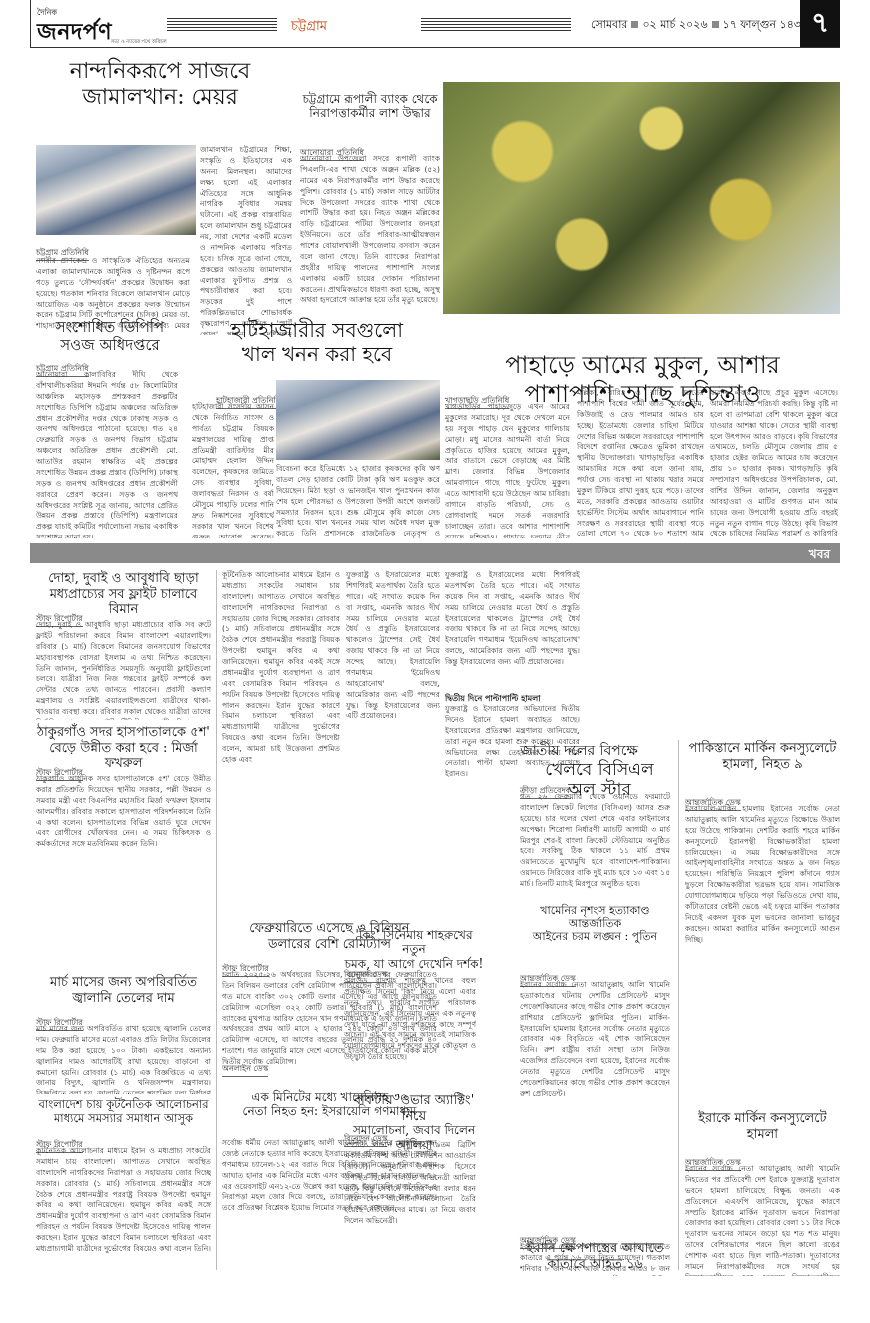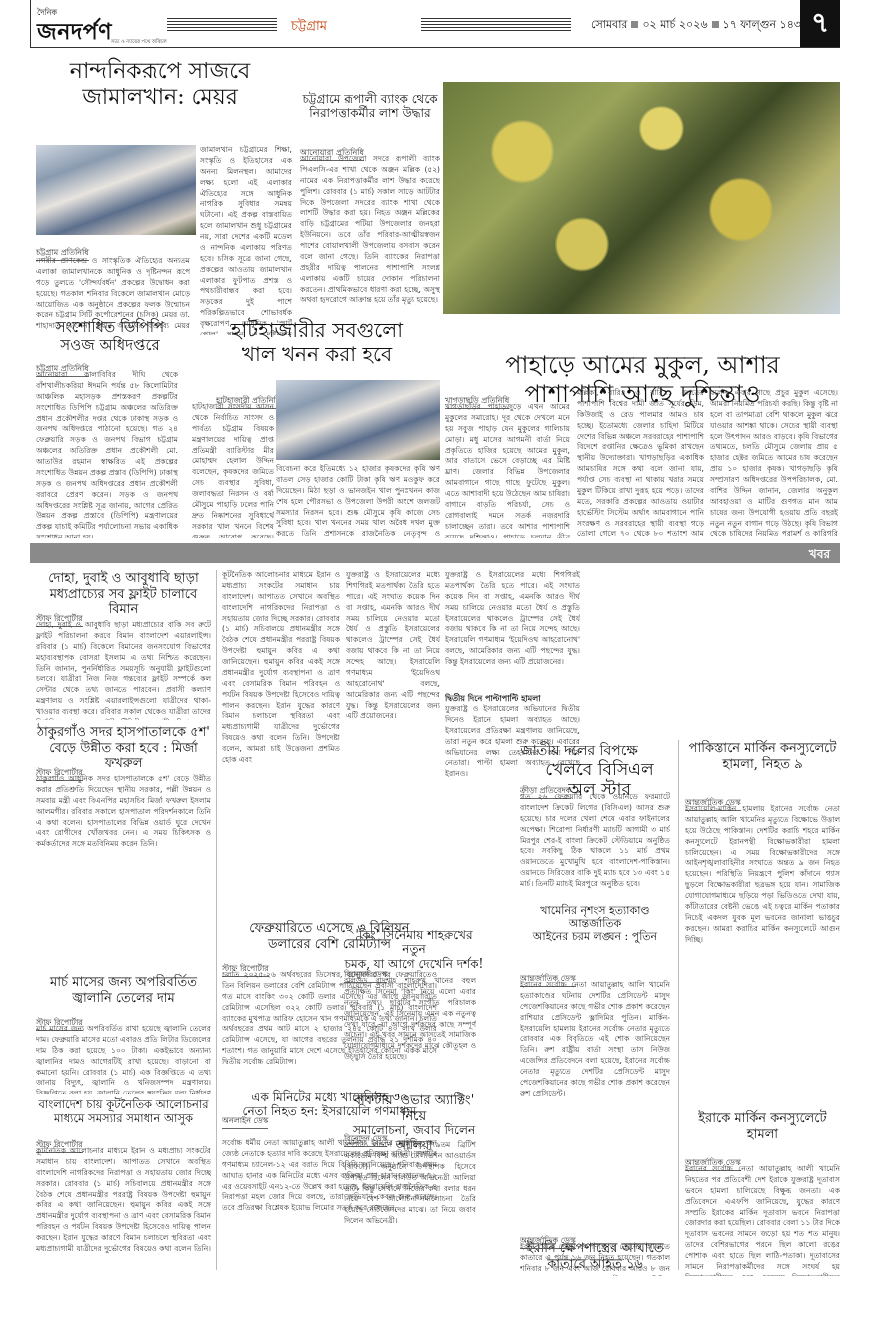--- a/index.html
+++ b/index.html
@@ -115,21 +115,21 @@
 <div class="abs" style="left:222px;top:920px;width:215px;">
   <div class="headline" style="font-size:13px;">ফেব্রুয়ারিতে এসেছে ৩ বিলিয়ন</div>
   <div class="headline" style="font-size:13px;">ডলারের বেশি রেমিট্যান্স</div>
 </div>
 <div class="abs" style="left:222px;top:956px;"><span class="byline">স্টাফ রিপোর্টার</span></div>
 <div class="abs body-text" style="left:222px;top:970px;width:215px;height:116px;overflow:hidden;">চলতি ২০২৫-২৬ অর্থবছরের ডিসেম্বর, জানুয়ারির পর ফেব্রুয়ারিতেও তিন বিলিয়ন ডলারের বেশি রেমিট্যান্স পাঠিয়েছেন প্রবাসী বাংলাদেশিরা। গত মাসে বাংকিং ৩০২ কোটি ডলার এসেছে। এর আগে জানুয়ারিতে রেমিট্যান্স এসেছিল ৩২২ কোটি ডলার। রবিবার (১ মার্চ) বাংলাদেশ ব্যাংকের মুখপাত্র আরিফ হোসেন খান গণমাধ্যমকে এ তথ্য জানান। চলতি অর্থবছরের প্রথম আট মাসে ২ হাজার ২৪৫ কোটি ৪০ লাখ ডলার রেমিট্যান্স এসেছে, যা আগের বছরের তুলনায় প্রবৃদ্ধি ২১ দশমিক ৪০ শতাংশ। গত জানুয়ারি মাসে দেশে এসেছে ইতিহাসের কোনো একক মাসে দ্বিতীয় সর্বোচ্চ রেমিট্যান্স।</div>
 <div class="abs" style="left:222px;top:1090px;width:215px;">
   <div class="headline" style="font-size:12px;">এক মিনিটের মধ্যে খামেনিসহ ৩০</div>
   <div class="headline" style="font-size:12px;">নেতা নিহত হন: ইসরায়েলি গণমাধ্যম</div>
 </div>
-<div class="abs" style="left:222px;top:1108px;"><span class="byline">অনলাইন ডেস্ক</span></div>
+<div class="abs" style="left:222px;top:1056px;"><span class="byline">অনলাইন ডেস্ক</span></div>
 <div class="abs body-text" style="left:222px;top:1138px;width:215px;height:116px;overflow:hidden;">সর্বোচ্চ ধর্মীয় নেতা আয়াতুল্লাহ আলী খামেনিসহ ইরানের মোট ৩০ জন জ্যেষ্ঠ নেতাকে হত্যার দাবি করেছে ইসরায়েলের প্রতিরক্ষা বাহিনী। দেশটির গণমাধ্যম চ্যানেল-১২ এর বরাত দিয়ে বিবিসি জানিয়েছে, শনিবার প্রথম আঘাত হানার এক মিনিটের মধ্যে এসব ব্যক্তিরা প্রাণ হারান। চ্যানেল-১২ এর ওয়েবসাইট এন১২-তে উল্লেখ করা হয়েছে, ইসরায়েলি রাজনৈতিক ও নিরাপত্তা মহল জোর দিয়ে বলছে, তারা অভিযান কেবল শুরু করেছে। তবে প্রতিরক্ষা বিশ্লেষক ইয়োভ লিমোর সতর্ক করে বলেছেন,</div>
 
 <div class="abs body-text" style="left:346px;top:570px;width:94px;height:346px;overflow:hidden;">যুক্তরাষ্ট্র ও ইসরায়েলের মধ্যে শিগগিরই মতপার্থক্য তৈরি হতে পারে। এই সংঘাত কয়েক দিন বা সপ্তাহ, এমনকি আরও দীর্ঘ সময় চালিয়ে নেওয়ার মতো ধৈর্য ও প্রস্তুতি ইসরায়েলের থাকলেও ট্রাম্পের সেই ধৈর্য বজায় থাকবে কি না তা নিয়ে সন্দেহ আছে। ইসরায়েলি গণমাধ্যম 'ইয়েদিওথ আহরোনোথ' বলছে, আমেরিকার জন্য এটি পছন্দের যুদ্ধ। কিন্তু ইসরায়েলের জন্য এটি প্রয়োজনের।</div>
 <div class="abs body-text" style="left:445px;top:570px;width:135px;height:120px;overflow:hidden;">যুক্তরাষ্ট্র ও ইসরায়েলের মধ্যে শিগগিরই মতপার্থক্য তৈরি হতে পারে। এই সংঘাত কয়েক দিন বা সপ্তাহ, এমনকি আরও দীর্ঘ সময় চালিয়ে নেওয়ার মতো ধৈর্য ও প্রস্তুতি ইসরায়েলের থাকলেও ট্রাম্পের সেই ধৈর্য বজায় থাকবে কি না তা নিয়ে সন্দেহ আছে। ইসরায়েলি গণমাধ্যম 'ইয়েদিওথ আহরোনোথ' বলছে, আমেরিকার জন্য এটি পছন্দের যুদ্ধ। কিন্তু ইসরায়েলের জন্য এটি প্রয়োজনের।</div>
 <div class="abs" style="left:445px;top:692px;font-size:8px;font-weight:bold;">দ্বিতীয় দিনে পাল্টাপাল্টি হামলা</div>
 <div class="abs body-text" style="left:445px;top:704px;width:135px;height:210px;overflow:hidden;">যুক্তরাষ্ট্র ও ইসরায়েলের অভিযানের দ্বিতীয় দিনেও ইরানে হামলা অব্যাহত আছে। ইসরায়েলের প্রতিরক্ষা মন্ত্রণালয় জানিয়েছে, তারা নতুন করে হামলা শুরু করেছে। এবারের অভিযানের লক্ষ্য তেহরানের অন্য শীর্ষ নেতারা। পাল্টা হামলা অব্যাহত রেখেছে ইরানও।</div>
 
 <div class="abs" style="left:344px;top:928px;width:140px;">
   <div class="headline" style="font-size:12px;">'কিং' সিনেমায় শাহরুখের নতুন</div>
   <div class="headline" style="font-size:12px;">চমক, যা আগে দেখেনি দর্শক!</div>

